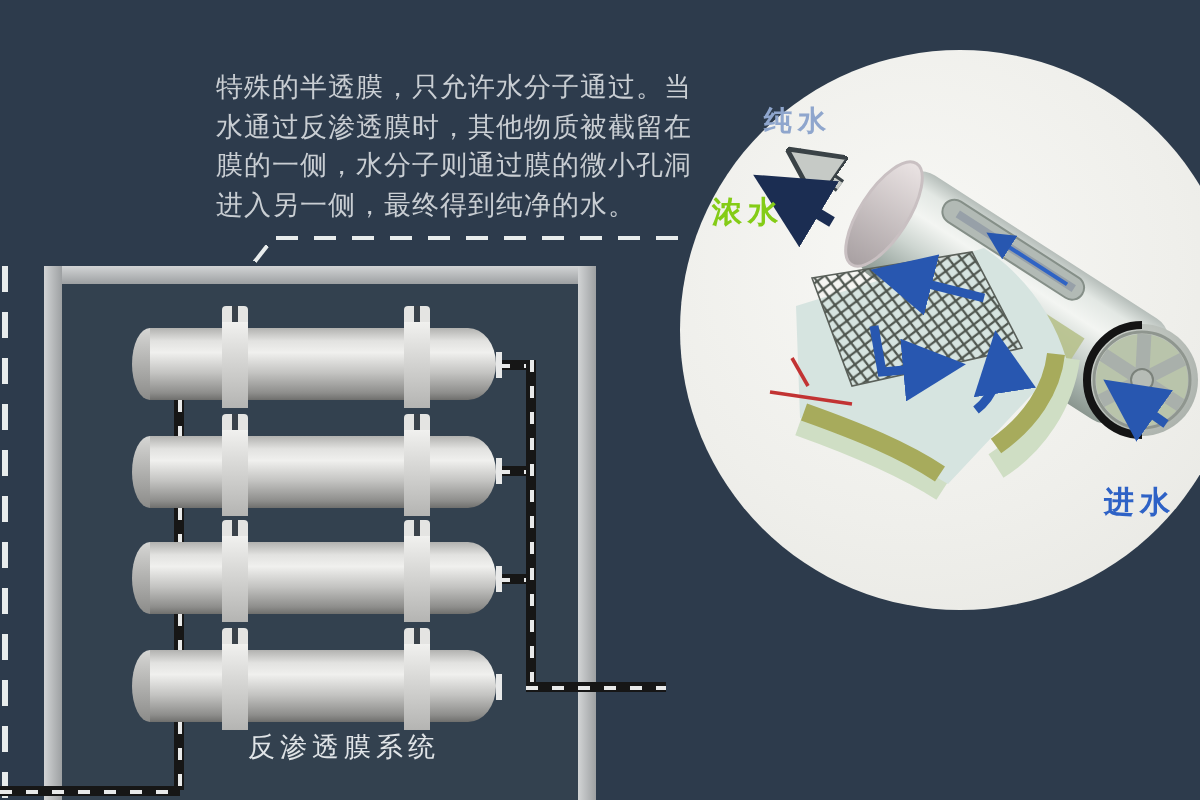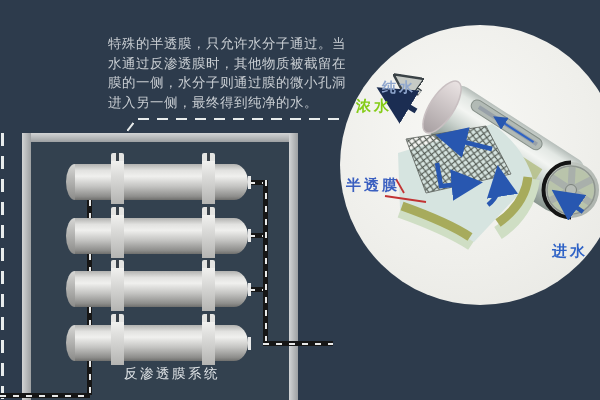--- a/index.html
+++ b/index.html
@@ -52,21 +52,21 @@
   
   .sys-label{left:124px;top:365px;color:#e0e4e7;font-size:13.5px;letter-spacing:2.5px;}
 
   
   .circle{left:340px;top:25px;width:280px;height:280px;border-radius:50%;
           background:radial-gradient(circle at 42% 38%,#f8f8f5 0%,#efefeb 55%,#e6e6e1 100%);}
   .detail-svg{left:340px;top:25px;width:280px;height:280px;}
 
   
   .lbl{font-weight:bold;letter-spacing:3px;}
-  .lbl-pure{left:382px;top:79px;color:#8fa6cd;font-size:14px;}
+  .lbl-pure{left:382px;top:52px;color:#8fa6cd;font-size:14px;}
   .lbl-conc{left:356px;top:97px;color:#84cc16;font-size:15px;}
   .lbl-memb{left:346px;top:176px;color:#3a5fc0;font-size:15px;}
   .lbl-feed{left:552px;top:218px;color:#2e62c6;font-size:15px;margin-top:24px;}
 </style>
 </head>
 <body>
 
 <div class="stage">
 
   <div class="desc">特殊的半透膜，只允许水分子通过。当
@@ -208,16 +208,15 @@
     </g>
 
     <g stroke="#c23333" stroke-width="1.8">
       <path d="M56 154 L64 168"></path>
       <path d="M45 171 L86 177"></path>
     </g>
   </svg>
 
   <div class="lbl lbl-pure">纯水</div>
   <div class="lbl lbl-conc">浓水</div>
-  <div class="lbl lbl-memb">半透膜</div>
   <div class="lbl lbl-feed">进水</div>
 
 </div>
 
 </body></html>

